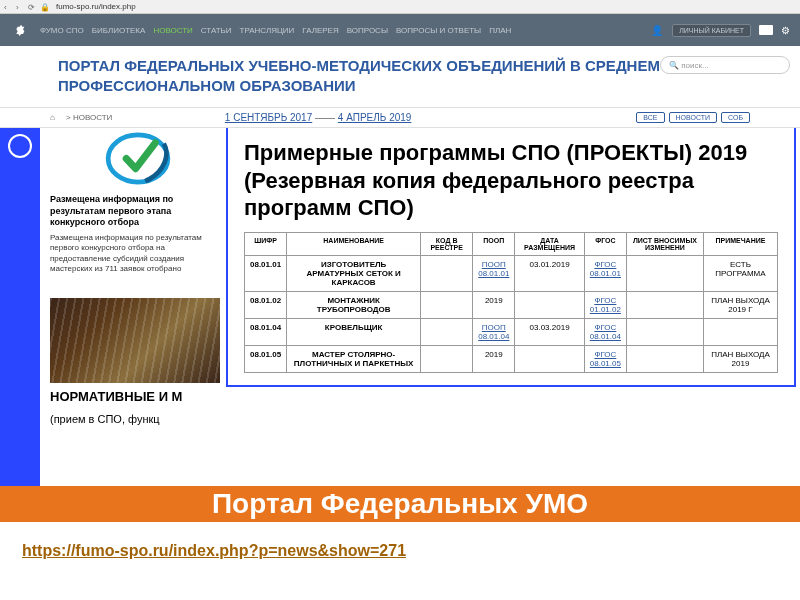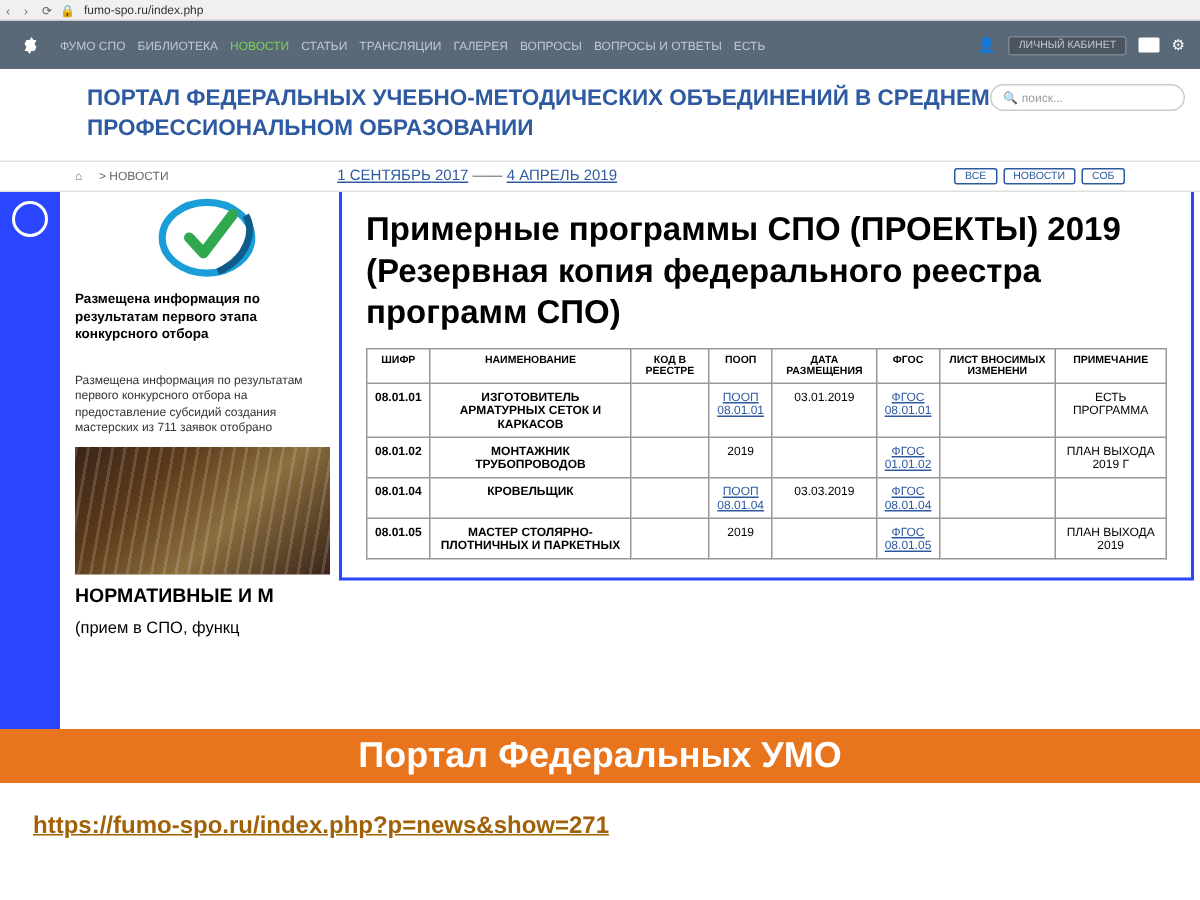--- a/index.html
+++ b/index.html
@@ -25,33 +25,33 @@
 .filter-tabs{margin-left:auto;display:flex;gap:4px}
 .ft{border:1px solid #2d5aa0;padding:1px 6px;font-size:7px;color:#2d5aa0;border-radius:2px}
 .content{position:relative;height:358px;overflow:hidden}
 .blue-side{position:absolute;left:0;top:0;width:40px;height:100%;background:#2a46ff}
 .circle{position:absolute;left:8px;top:6px;width:24px;height:24px;border:2px solid #fff;border-radius:50%}
 .bg-cards{position:absolute;left:50px;top:0;right:0;height:100%}
 .card1{position:absolute;left:0;top:0;width:175px}
 .check-img{width:90px;height:60px;margin:0 auto;display:flex;align-items:center;justify-content:center}
 .check-img svg{width:80px;height:55px}
 .card-title{font-size:9px;font-weight:700;color:#000;margin-top:6px;line-height:1.3}
-.card-text{font-size:8px;color:#333;margin-top:20px;line-height:1.3}
+.card-text{font-size:8px;color:#333;margin-top:4px;line-height:1.3}
 .card2{position:absolute;left:0;top:170px;width:175px}
 .books-img{width:170px;height:85px;background:linear-gradient(135deg,#3a2418 0%,#5c3a1a 30%,#8b6f3e 60%,#3a2418 100%);position:relative;overflow:hidden}
 .books-img::before{content:'';position:absolute;inset:0;background:repeating-linear-gradient(100deg,rgba(255,255,255,0.15) 0 2px,transparent 2px 8px)}
 .overlay{position:absolute;left:176px;top:-3px;width:570px;background:#fff;border:2px solid #2a46ff;padding:12px 16px;z-index:10}
 .ov-title{font-size:22px;font-weight:700;color:#000;line-height:1.25;margin-bottom:10px}
 .tbl{width:100%;border-collapse:collapse;font-size:8px}
 .tbl th,.tbl td{border:1px solid #999;padding:4px 5px;text-align:center;vertical-align:top}
 .tbl th{font-weight:700;font-size:7px}
 .tbl td.bold{font-weight:700}
 .tlink{color:#2d5aa0;text-decoration:underline}
 .orange-banner{height:36px;background:#e8741e;display:flex;align-items:center;justify-content:center}
-.orange-banner span{color:#fff;font-size:24px;font-weight:700}
+.orange-banner span{color:#fff;font-size:28px;font-weight:700}
 .url-section{padding:18px 22px}
 .url-link{color:#a16207;font-size:16px;font-weight:700;text-decoration:underline;line-height:1.4}
 </style>
 </head>
 <body>
 
 <div class="browser-bar">
   <span class="bb-icon">‹</span>
   <span class="bb-icon">›</span>
   <span class="bb-icon">⟳</span>
@@ -66,21 +66,21 @@
       </svg>
   </div>
   <span class="topnav-item">ФУМО СПО</span>
   <span class="topnav-item">БИБЛИОТЕКА</span>
   <span class="topnav-item active">НОВОСТИ</span>
   <span class="topnav-item">СТАТЬИ</span>
   <span class="topnav-item">ТРАНСЛЯЦИИ</span>
   <span class="topnav-item">ГАЛЕРЕЯ</span>
   <span class="topnav-item">ВОПРОСЫ</span>
   <span class="topnav-item">ВОПРОСЫ И ОТВЕТЫ</span>
-  <span class="topnav-item">ЕСТЬ</span>
+  <span class="topnav-item">ПЛАН</span>
   <div class="topnav-right">
     <span style="font-size:10px">👤</span>
     <span class="cab-btn">ЛИЧНЫЙ КАБИНЕТ</span>
     <div class="env"></div>
     <span style="color:#fff;font-size:10px">⚙</span>
   </div>
 </div>
 
 <div class="header">
   <h1>ПОРТАЛ ФЕДЕРАЛЬНЫХ УЧЕБНО-МЕТОДИЧЕСКИХ ОБЪЕДИНЕНИЙ В СРЕДНЕМ ПРОФЕССИОНАЛЬНОМ ОБРАЗОВАНИИ</h1>

